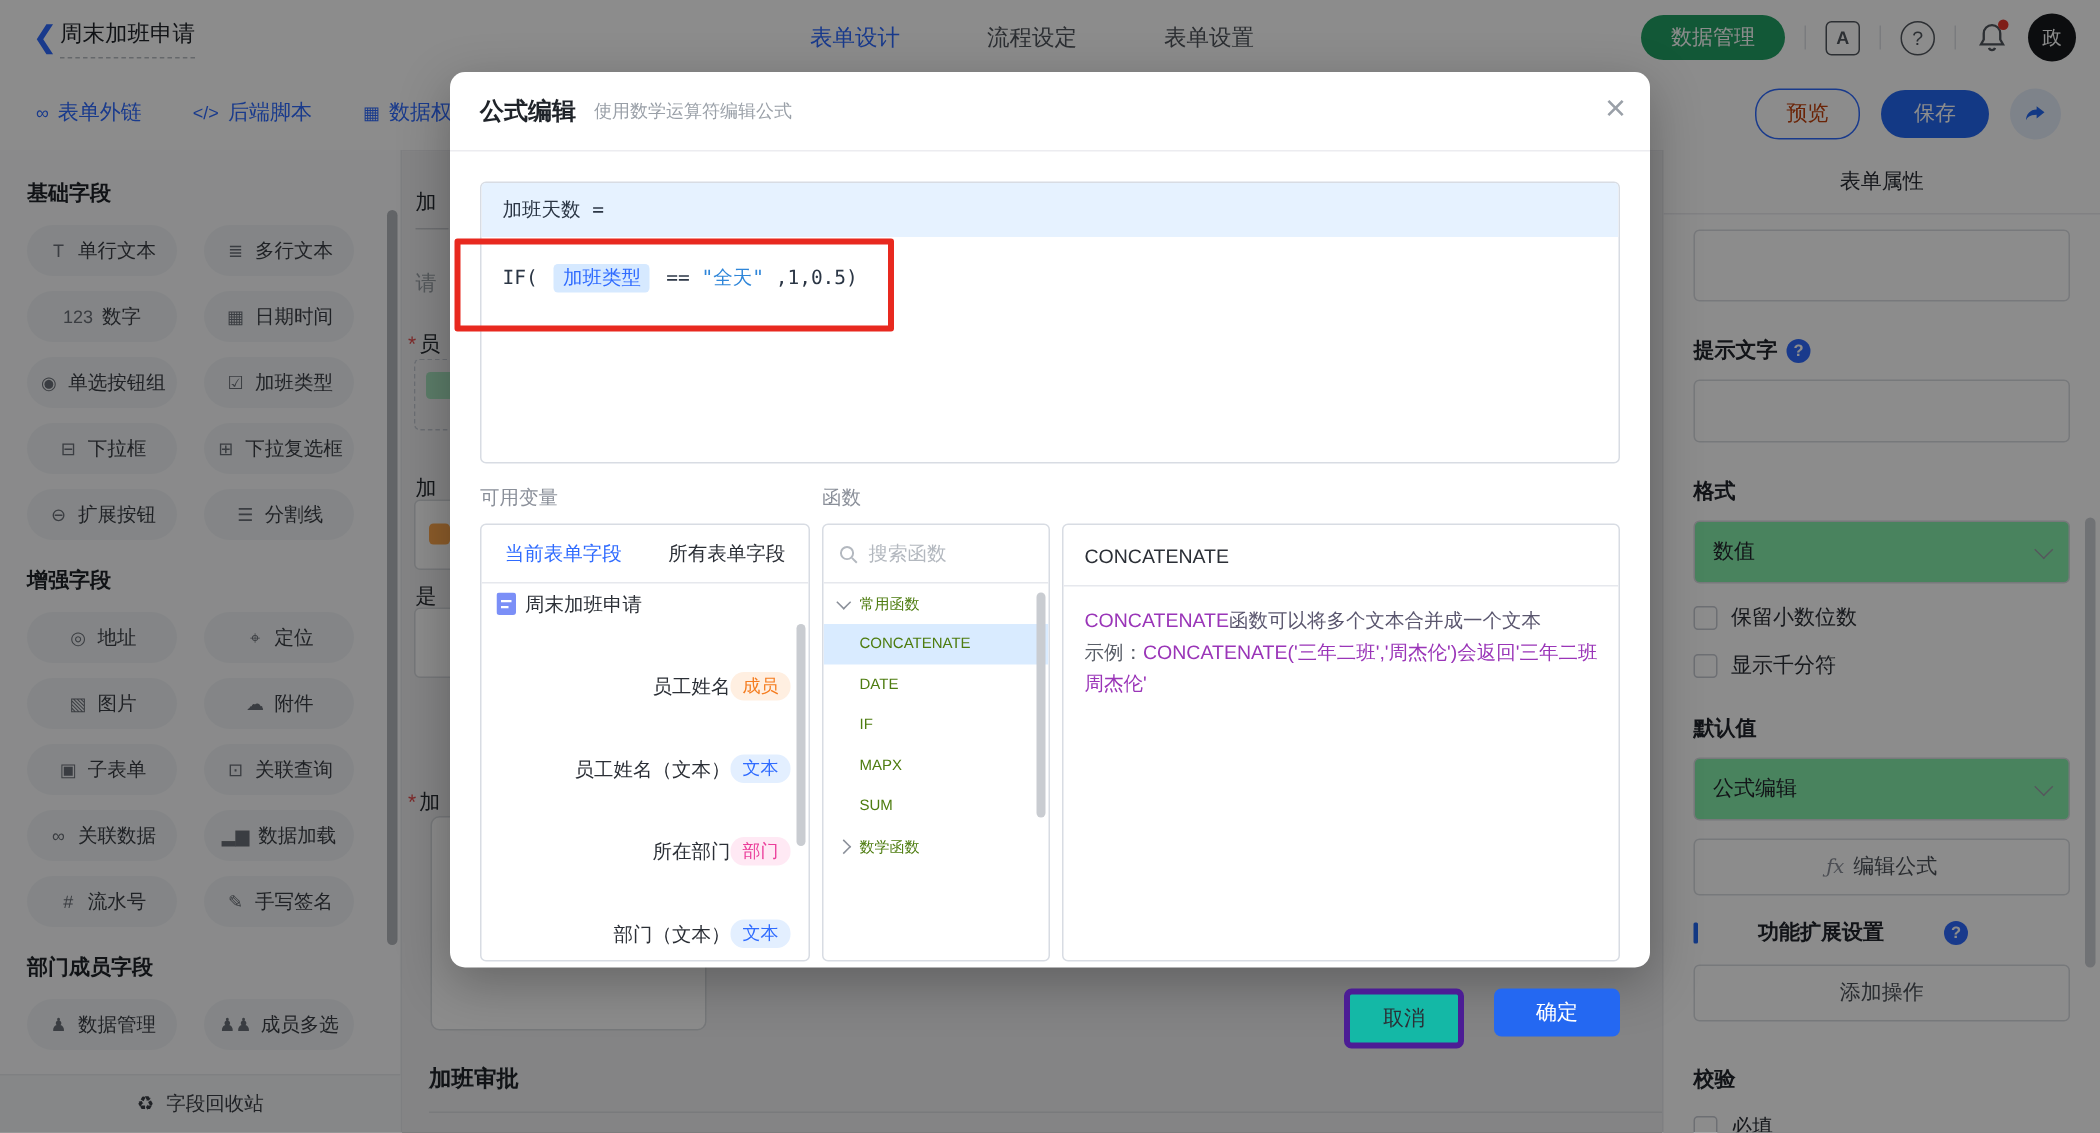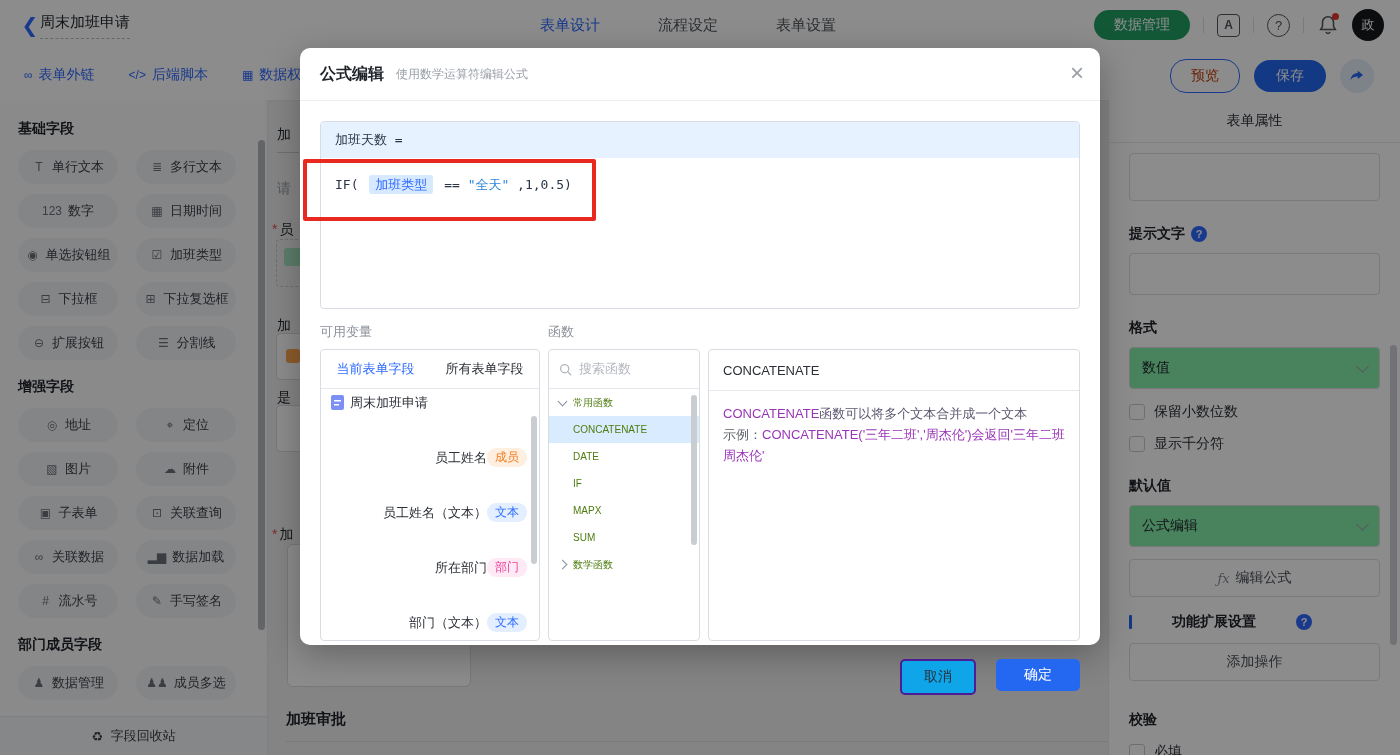--- a/index.html
+++ b/index.html
@@ -133,21 +133,21 @@
   .fitem{padding-left:24px;}
   .fitem.selected{background:#d9ebff;}
   .p-doc{flex:1;}
   .doc-head{height:40px;border-bottom:1px solid #e6e8ed;display:flex;align-items:center;padding:0 14px;
     font-size:13px;color:#2b2f36;}
   .doc-body{padding:12px 14px;font-size:13px;line-height:21px;}
   .code{color:#9a35b8;}
   .doc-txt{color:#5a566e;}
   .doc-lab{color:#5a5f68;}
   .m-foot{margin-top:18px;display:flex;justify-content:flex-end;gap:20px;padding-right:0;}
-  .btn-cancel{width:72px;height:32px;border:2px solid #4c1d95;border-radius:5px;background:#0ea5e9;
+  .btn-cancel{width:72px;height:32px;border:4px solid #4c1d95;border-radius:5px;background:#14b8a6;
     display:flex;align-items:center;justify-content:center;font-size:14px;color:#2b2f36;cursor:pointer;}
   .btn-ok{width:84px;height:32px;border-radius:5px;background:#2468f2;color:#fff;
     display:flex;align-items:center;justify-content:center;font-size:14px;cursor:pointer;}
   .red-rect{position:absolute;left:303px;top:159px;width:285px;height:54px;border:4px solid #e8291f;
     border-radius:2px;z-index:40;pointer-events:none;}
 </style>
 </head>
 <body>
 
 <div class="screen">

